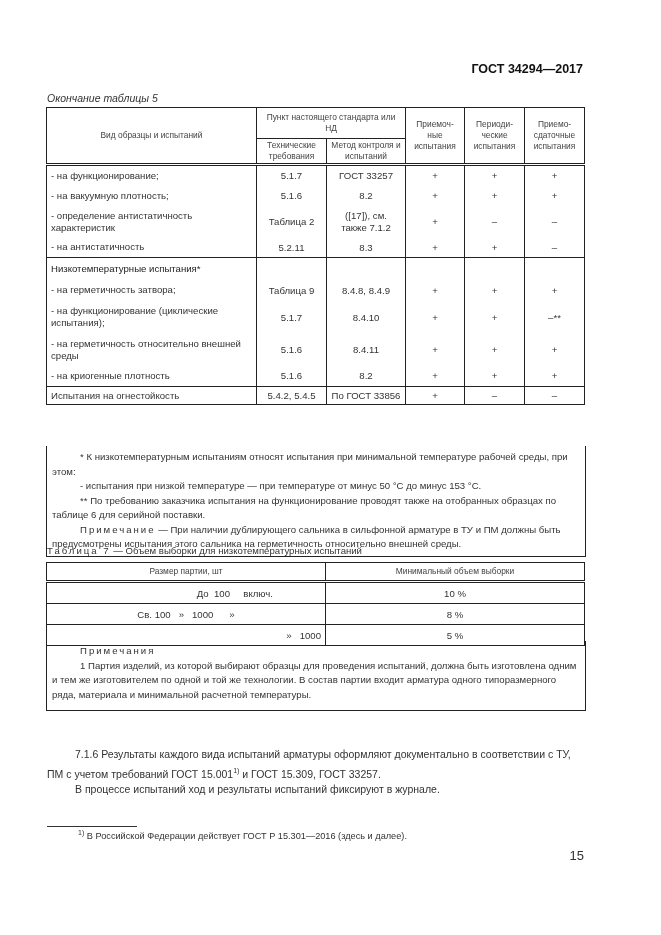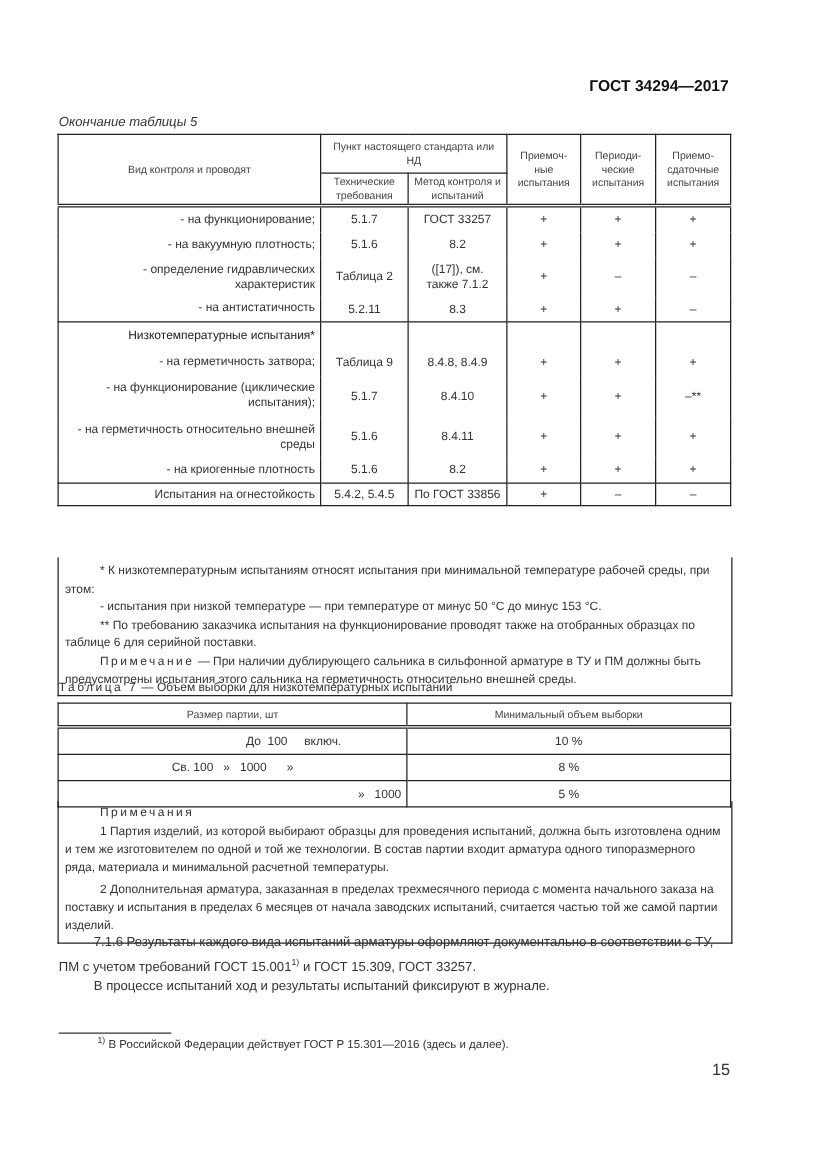--- a/index.html
+++ b/index.html
@@ -8,21 +8,21 @@
   .abs { position: absolute; }
   .doc-code { left: 0; width: 583px; top: 62px; text-align: right; font-weight: bold; font-size: 12.5px; color: #111; }
   .caption5 { left: 47px; top: 92px; font-style: italic; font-size: 10.5px; color: #333; }
 
   table.t { border-collapse: collapse; position: absolute; font-size: 9.6px; color: #333; table-layout: fixed; }
   table.t td, table.t th { border: 1px solid #222; padding: 0 4px; vertical-align: middle; font-weight: normal; }
   table.t th { font-size: 8.4px; color: #444; text-align: center; line-height: 11px; }
   .t5 { left: 46px; top: 107px; width: 538px; }
   .t5 tr.hbot th, .t5 tr.hbot2 th { border-bottom: 3px double #222; }
   .t5 td.c { text-align: center; }
-  .t5 td.l { text-align: right; line-height: 12px; }
+  .t5 td.l { text-align: left; line-height: 12px; }
   .t5 tbody tr td { border-top: none; border-bottom: none; }
   .t5 tbody tr.grp-end td { border-bottom: 1px solid #222; }
   .t5 tbody tr.grp-start td { border-top: 1px solid #222; }
   .bold { font-weight: bold; color: #222; }
   .notes5 { border: 1px solid #222; border-top: none; position: absolute; left: 46px; top: 401px; width: 528px; padding: 4px 5px 4px 5px; font-size: 9.6px; color: #333; line-height: 14.5px; margin-top: 45px; }
   .indent { text-indent: 28px; margin: 0; }
   .indent2 { padding-left: 28px; margin: 0; }
   .spaced { letter-spacing: 2px; }
 
   .caption6 { left: 47px; top: 545px; font-size: 9.6px; color: #333; }
@@ -47,21 +47,21 @@
   <colgroup>
     <col style="width:210px">
       <col style="width:70px">
       <col style="width:79px">
       <col style="width:59px">
       <col style="width:60px">
       <col style="width:60px">
   </colgroup>
   <thead>
     <tr style="height:31px">
-      <th rowspan="2" style="border-bottom:3px double #222">Вид контроля и проводят</th>
+      <th rowspan="2" style="border-bottom:3px double #222">Вид образцы и испытаний</th>
       <th colspan="2">Пункт настоящего стандарта или НД</th>
       <th rowspan="2" style="border-bottom:3px double #222">Приемоч-ные испытания</th>
       <th rowspan="2" style="border-bottom:3px double #222">Периоди-ческие испытания</th>
       <th rowspan="2" style="border-bottom:3px double #222">Приемо-сдаточные испытания</th>
     </tr>
     <tr class="hbot" style="height:26px">
       <th>Технические требования</th>
       <th>Метод контроля и испытаний</th>
     </tr>
   </thead>
@@ -76,21 +76,21 @@
     </tr>
     <tr style="height:20px">
       <td class="l">-  на вакуумную плотность;</td>
       <td class="c">5.1.6</td>
       <td class="c">8.2</td>
       <td class="c">+</td>
       <td class="c">+</td>
       <td class="c">+</td>
     </tr>
     <tr style="height:32px">
-      <td class="l">-  определение гидравлических характеристик</td>
+      <td class="l">-  определение антистатичность характеристик</td>
       <td class="c">Таблица 2</td>
       <td class="c" style="line-height:12px">([17]), см. также 7.1.2</td>
       <td class="c">+</td>
       <td class="c">–</td>
       <td class="c">–</td>
     </tr>
     <tr style="height:20px" class="grp-end">
       <td class="l">-  на антистатичность</td>
       <td class="c">5.2.11</td>
       <td class="c">8.3</td>
@@ -181,21 +181,20 @@
     <tr>
       <td style="white-space:pre; text-align:right; padding-left:120px">»   1000</td>
       <td>5 %</td>
     </tr>
   </tbody>
 </table>
 
 <div class="notes6">
   <p class="indent spaced">Примечания</p>
   <p class="indent" style="margin-bottom:3px">1  Партия изделий, из которой выбирают образцы для проведения испытаний, должна быть изготовлена одним и тем же изготовителем по одной и той же технологии. В состав партии входит арматура одного типоразмерного ряда, материала и минимальной расчетной температуры.</p>
-  <p class="indent">2 Дополнительная арматура, заказанная в пределах трехмесячного периода с момента начального заказа на поставку и испытания в пределах 6 месяцев от начала заводских испытаний, считается частью той же самой партии изделий.</p>
 </div>
 
 <div class="abs body-text">
   <p class="indent"><span>7.1.6 Результаты каждого вида испытаний арматуры оформляют документально в соответствии с ТУ, ПМ с учетом требований ГОСТ 15.001</span><sup>1)</sup><span> и ГОСТ 15.309, ГОСТ 33257.</span></p>
   <p class="indent">В процессе испытаний ход и результаты испытаний фиксируют в журнале.</p>
 </div>
 
 <div class="abs fn-line"></div>
 <div class="abs fn"><sup>1)</sup><span> В Российской Федерации действует ГОСТ Р 15.301—2016 (здесь и далее).</span></div>
 

